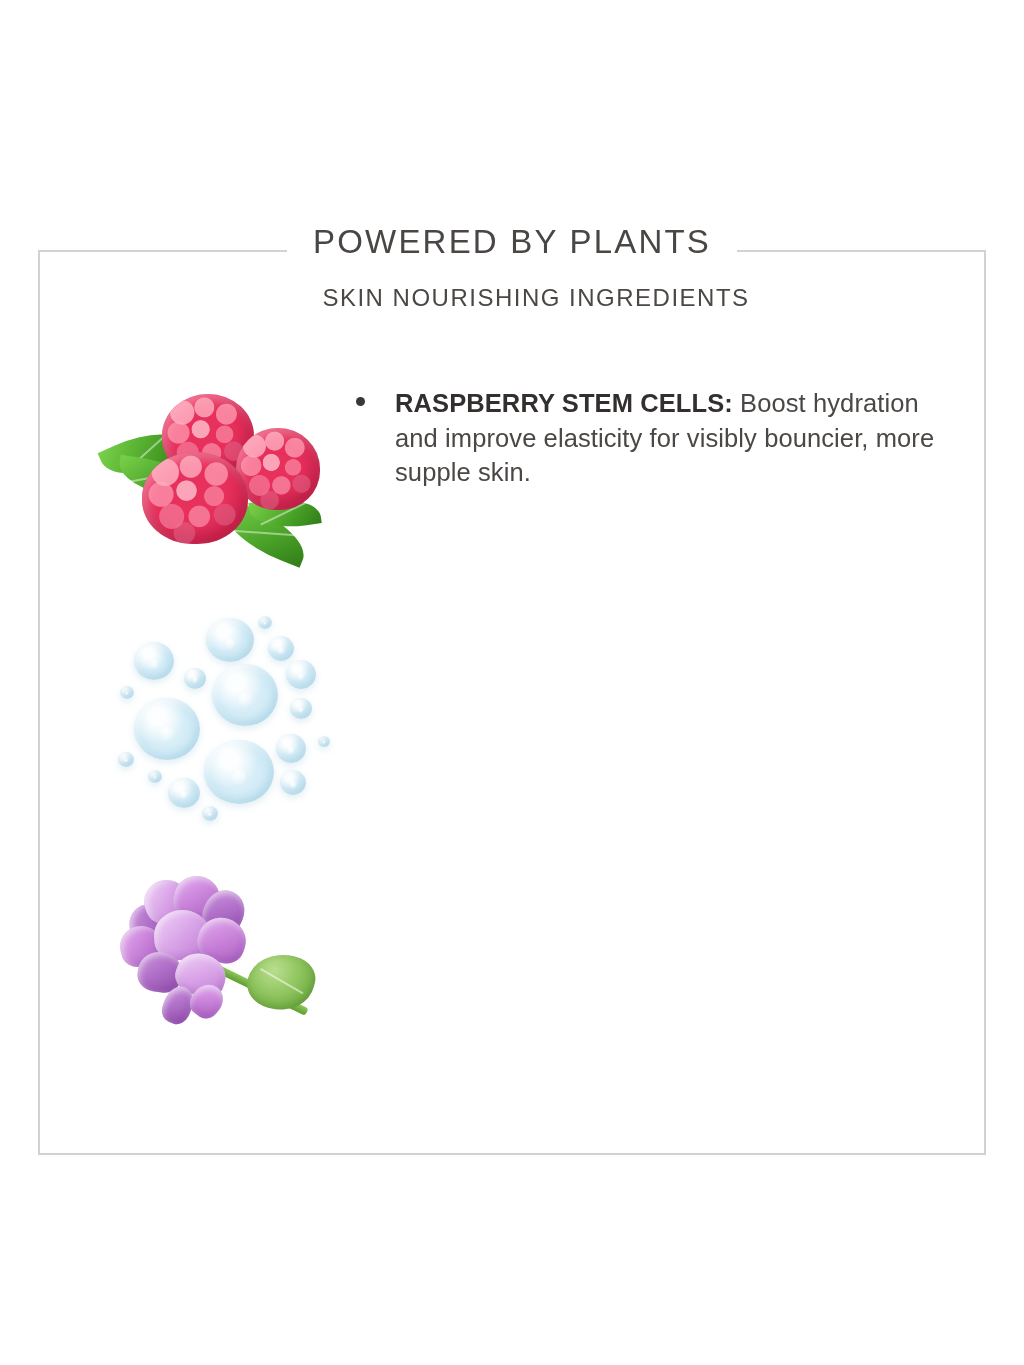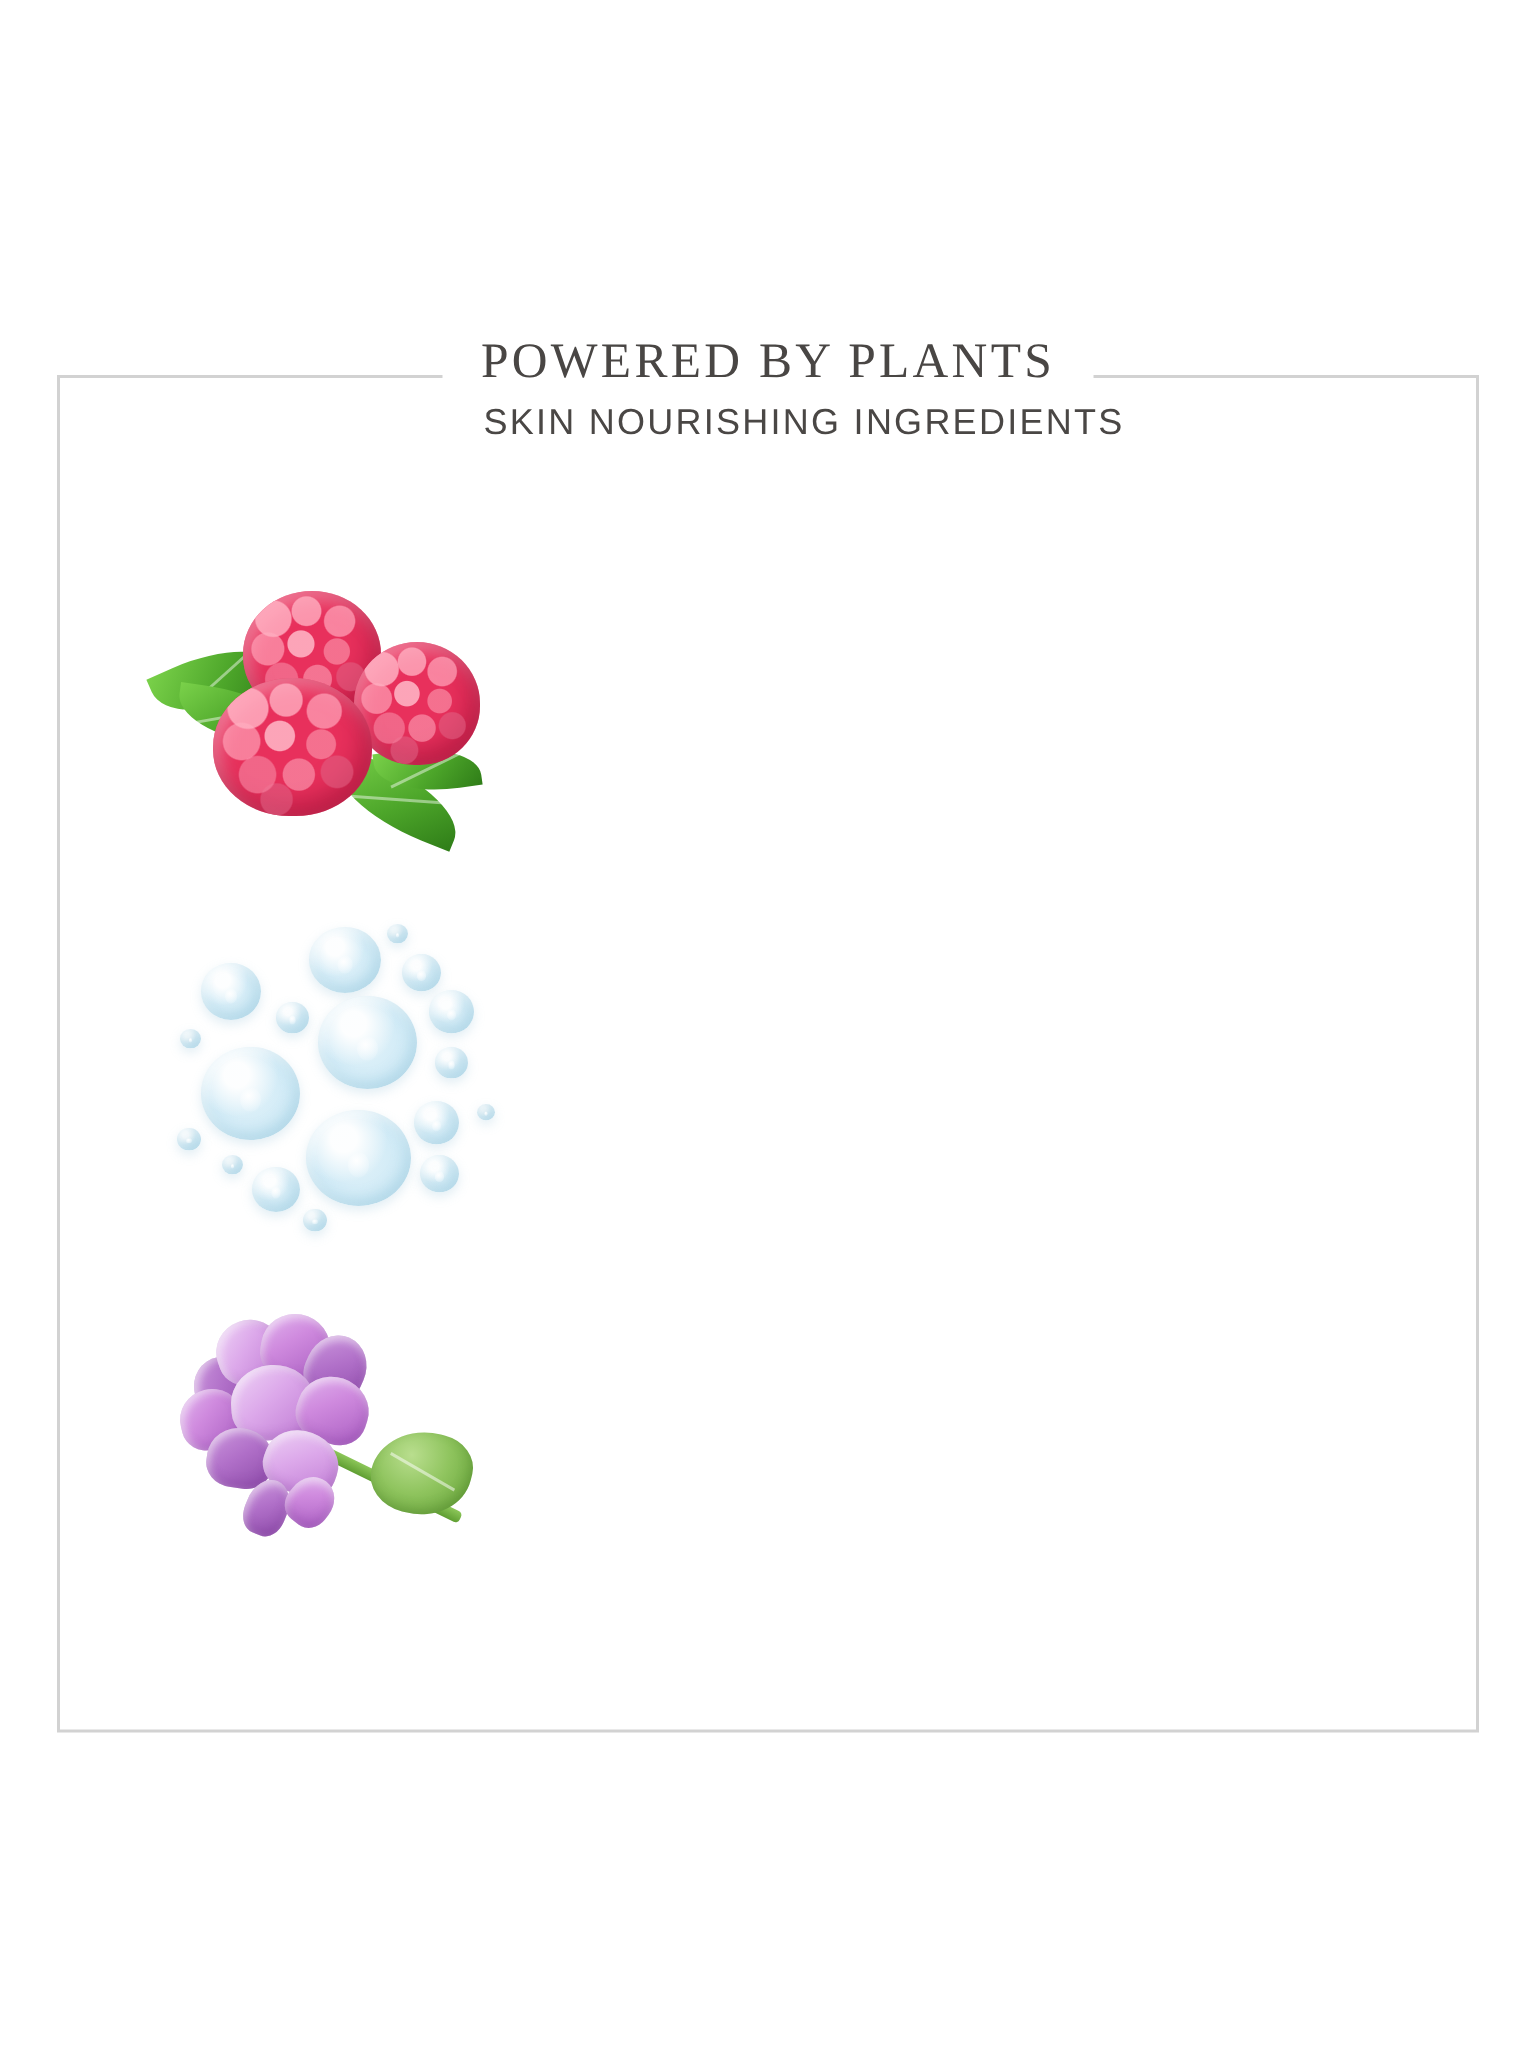--- a/index.html
+++ b/index.html
@@ -32,33 +32,32 @@
     left: 0;
     top: 222px;
     width: 1024px;
     text-align: center;
     z-index: 5;
   }
   #title-wrap {
     display: inline-block;
     background: #ffffff;
     padding: 0 26px;
-    font-family: Liberation Serif, serif;
   }
   #title {
     font-size: 33px;
     font-weight: 400;
     letter-spacing: 2.2px;
     color: #494644;
     line-height: 1.2;
     white-space: nowrap;
   }
   #subtitle-wrap {
     display: block;
-    margin-top: 6px;
+    margin-top: 22px;
     padding-left: 48px;
   }
   #subtitle {
     display: inline-block;
     background: #ffffff;
     padding: 0 14px;
     font-size: 24px;
     font-weight: 400;
     letter-spacing: 1.5px;
     color: #4a4745;
@@ -234,20 +233,24 @@
 
 <div class="row" id="row-0">
   <div class="art">
     <div class="leaf" style="left:2px;  top:48px;  width:86px; height:40px; transform:rotate(-24deg);"></div>
     <div class="leaf" style="left:18px; top:74px;  width:78px; height:34px; transform:rotate(8deg);"></div>
     <div class="leaf" style="left:118px;top:128px; width:92px; height:38px; transform:rotate(22deg);"></div>
     <div class="leaf" style="left:150px;top:112px; width:70px; height:30px; transform:rotate(-8deg);"></div>
     <div class="berry" style="left:62px;  top:8px;  width:92px;  height:84px;"></div>
     <div class="berry" style="left:136px; top:42px; width:84px;  height:82px;"></div>
     <div class="berry" style="left:42px;  top:66px; width:106px; height:92px;"></div>
+  </div>
+  <div class="copy">
+    <span class="bullet"></span>
+    <p class="copy-text"><b>RASPBERRY STEM CELLS:</b><span> Boost hydration and improve elasticity for visibly bouncier, more supple skin.</span></p>
   </div>
 </div>
 
 <div class="row" id="row-1">
   <div class="art">
     <div class="drop" style="left:106px; top:6px;   width:48px; height:44px;"></div>
     <div class="drop" style="left:158px; top:4px;   width:14px; height:13px;"></div>
     <div class="drop" style="left:168px; top:24px;  width:26px; height:25px;"></div>
     <div class="drop" style="left:34px;  top:30px;  width:40px; height:38px;"></div>
     <div class="drop" style="left:84px;  top:56px;  width:22px; height:21px;"></div>

